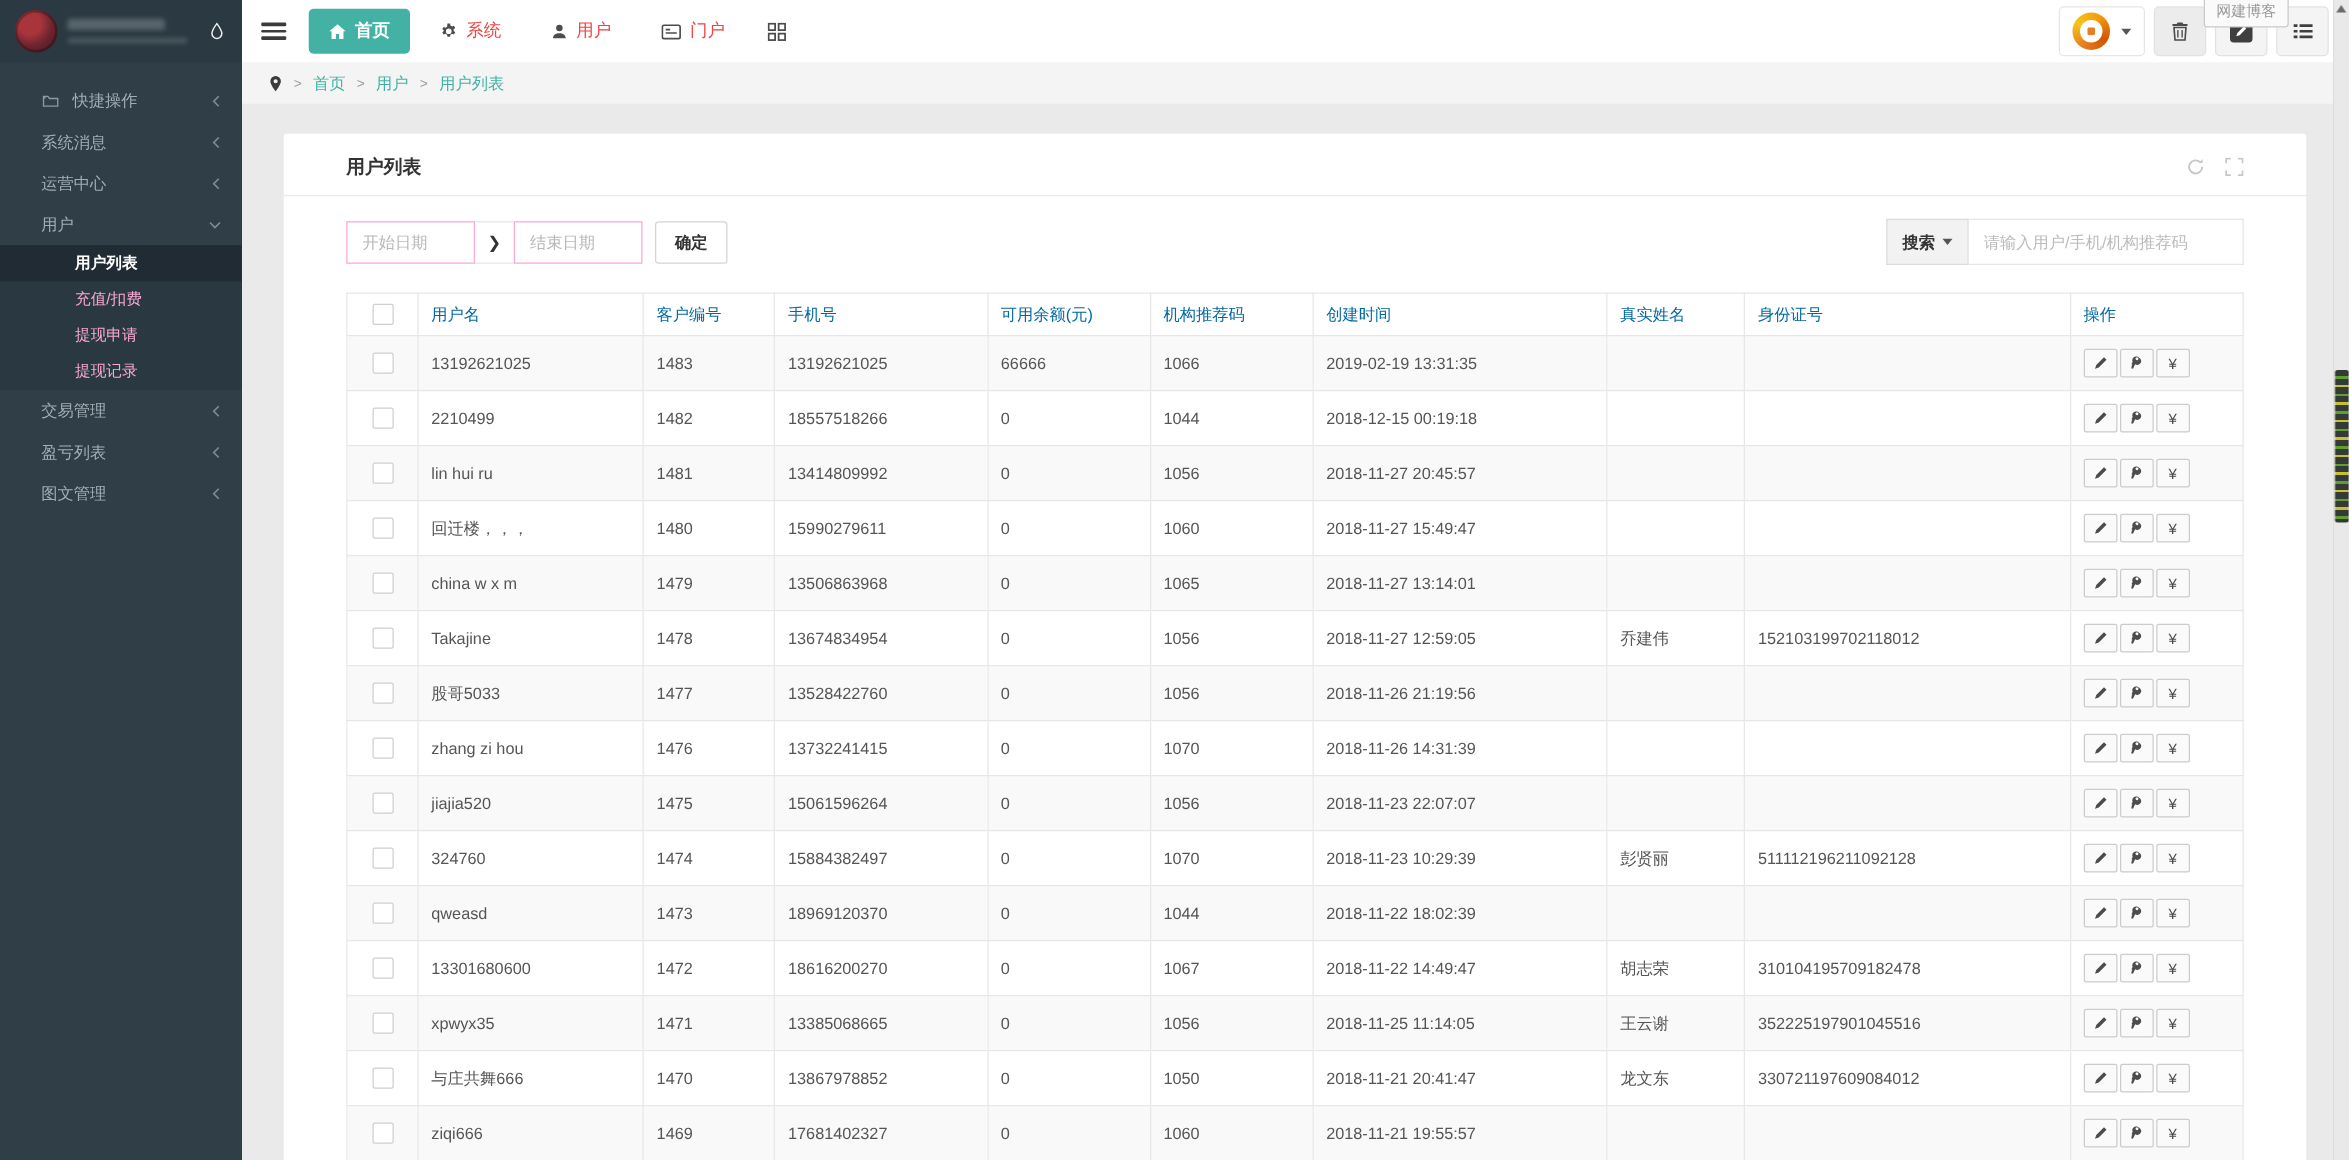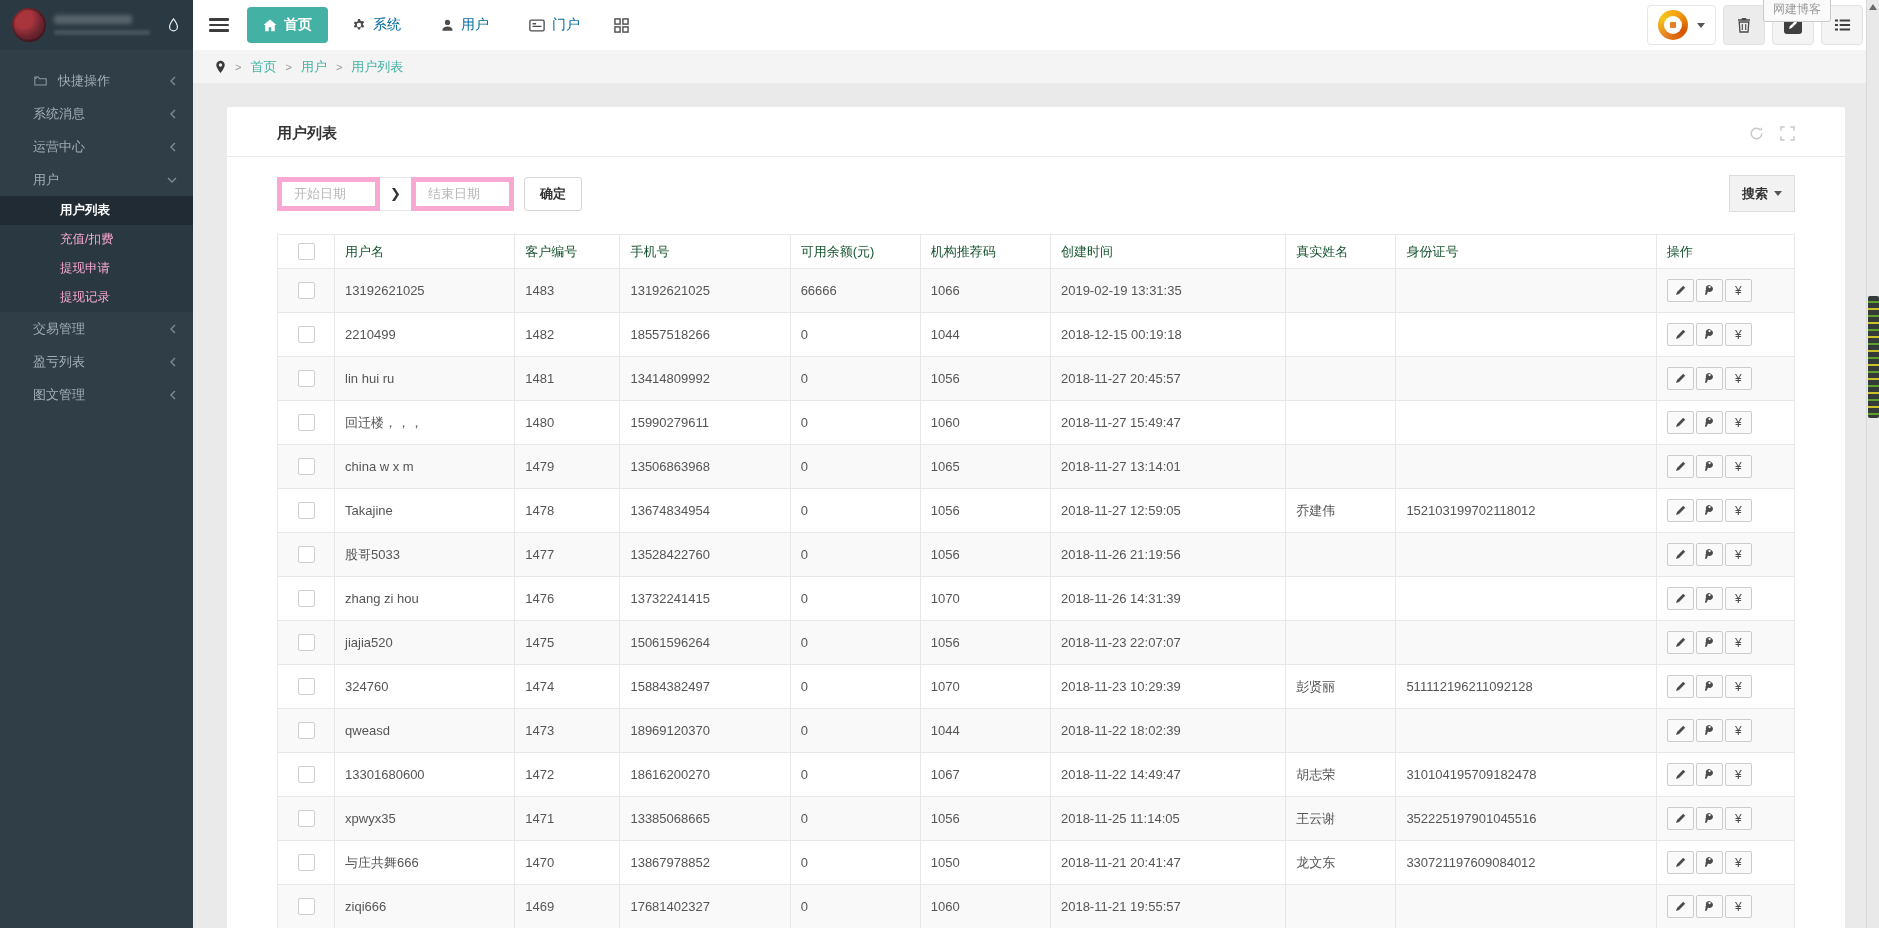--- a/index.html
+++ b/index.html
@@ -22,21 +22,21 @@
   .submenu { background:#2a3841; }
   .submenu .menu-item { height:29px; padding-left:60px; font-size:12.5px; color:#f9a8d4; }
   .submenu .menu-item.active { background:#212b33; color:#ffffff; font-weight:bold; }
 
   
   .main { margin-left:193px; }
   .topbar { height:50px; background:#ffffff; display:flex; align-items:center; padding:0 16px; position:relative; }
   .hamburger { width:20px; display:flex; flex-direction:column; gap:3px; cursor:pointer; margin-right:18px; }
   .hamburger span { height:2.5px; background:#3c3c3c; border-radius:1px; }
   .tabs { display:flex; align-items:center; gap:8px; }
-  .tab { display:flex; align-items:center; gap:7px; padding:9px 16px; border-radius:4px; font-size:14px; color:#0369a1; cursor:pointer; }
+  .tab { display:flex; align-items:center; gap:7px; padding:9px 16px; border-radius:4px; font-size:14px; color:#ef4444; cursor:pointer; }
   .tab .t-icon { display:flex; color:#4c4c4c; }
   .tab.active { background:#43b2a4; color:#fff; font-weight:bold; }
   .tab.active .t-icon { color:#fff; }
   .grid-btn { padding:9px 10px; display:flex; color:#4c4c4c; cursor:pointer; }
   .topbar-right { margin-left:auto; display:flex; gap:7px; }
   .avatar-btn { display:flex; align-items:center; gap:9px; padding:3px 10px; background:#fff; border:1px solid #e6e6e6; border-radius:4px; height:40px; cursor:pointer; }
   .avatar-circle { width:30px; height:30px; border-radius:50%; position:relative;
     background:conic-gradient(from 210deg, #e67e22, #f5c518, #f39c12, #d35400, #e67e22); }
   .avatar-circle::after { content:""; position:absolute; inset:6px; border-radius:50%; background:#fff; }
   .avatar-circle::before { content:""; position:absolute; left:12px; top:12px; width:6px; height:6px; background:#e67e22; z-index:1; border-radius:1px; }
@@ -56,33 +56,33 @@
   .content { padding:24px 34px 0; }
   .panel { background:#fff; border-radius:2px; min-height:860px; }
   .panel-header { display:flex; align-items:center; padding:17px 50px 13px; border-bottom:1px solid #e7eaec; }
   .panel-title { font-size:15px; font-weight:bold; color:#333; }
   .panel-tools { margin-left:auto; display:flex; gap:16px; color:#c7c7c7; }
   .panel-tools .ptool { display:flex; cursor:pointer; }
   .panel-body { padding:18px 50px 40px; }
 
   .toolbar { display:flex; align-items:center; }
   .date-group { display:flex; }
-  .dg-input { height:34px; width:103px; border:5px solid #f9a8d4; background:#fff; padding:0 12px; font-size:13px; color:#555; }
+  .dg-input { height:34px; width:103px; border:1px solid #f9a8d4; background:#fff; padding:0 12px; font-size:13px; color:#555; }
   .dg-input::placeholder { color:#b8b8b8; }
   .dg-addon { height:34px; width:31px; border:1px solid #e5e6e7; border-left:none; border-right:none; background:#fff; display:flex; align-items:center; justify-content:center; font-weight:bold; color:#333; cursor:pointer; }
   .confirm-btn { height:34px; margin-left:10px; padding:0 15px; background:#fff; border:1px solid #d4d4d4; border-radius:3px; font-size:13px; font-weight:bold; color:#333; cursor:pointer; }
   .search-group { margin-left:auto; display:flex; }
   .search-btn { height:37px; padding:0 12px; background:#f2f2f2; border:1px solid #dcdcdc; display:flex; align-items:center; gap:6px; font-size:13px; font-weight:bold; color:#333; cursor:pointer; }
   .search-input { height:37px; width:220px; border:1px solid #e5e6e7; border-left:none; padding:0 12px; font-size:13px; color:#555; }
   .search-input::placeholder { color:#bcbcbc; }
 
   
   table.users { width:100%; border-collapse:collapse; margin-top:22px; table-layout:fixed; font-size:13px; color:#555; }
   .users th, .users td { border:1px solid #e7e7e7; padding:0 10px; text-align:left; overflow:hidden; white-space:nowrap; }
-  .users th { height:34px; font-weight:normal; color:#14532d; background:#fff; }
+  .users th { height:34px; font-weight:normal; color:#0369a1; background:#fff; }
   .users td { height:44px; }
   .users tbody tr:nth-child(odd) { background:#f9f9f9; }
   .cb-col { width:57px; text-align:center; }
   .cb { width:17px; height:17px; border:1px solid #cfcfcf; background:#fff; border-radius:2px; margin:0 auto; cursor:pointer; }
   col.c-user{width:180px} col.c-cid{width:105px} col.c-phone{width:170px} col.c-bal{width:130px}
   col.c-org{width:130px} col.c-created{width:235px} col.c-name{width:110px} col.c-idn{width:260px} col.c-ops{width:138px}
   .btn-group { display:flex; gap:2px; }
   .action-btn { width:27px; height:23px; border:1px solid #ccc; background:#fafafa; border-radius:2px; display:flex; align-items:center; justify-content:center; color:#4c4c4c; font-size:12px; cursor:pointer; }
 
   
@@ -309,20 +309,21 @@
             <input class="dg-input" type="text" placeholder="开始日期" style="">
             <span class="dg-addon">❯</span>
             <input class="dg-input" type="text" placeholder="结束日期" style="">
           </div>
           <button class="confirm-btn">确定</button>
           <div class="search-group">
             <button class="search-btn">
               <span>搜索</span>
               <span class="caret-down"></span>
             </button>
+            <input class="search-input" type="text" placeholder="请输入用户/手机/机构推荐码" style="">
           </div>
         </div>
 
         <table class="users">
           <colgroup>
             <col class="cb-col">
               <col class="c-user">
               <col class="c-cid">
               <col class="c-phone">
               <col class="c-bal">

